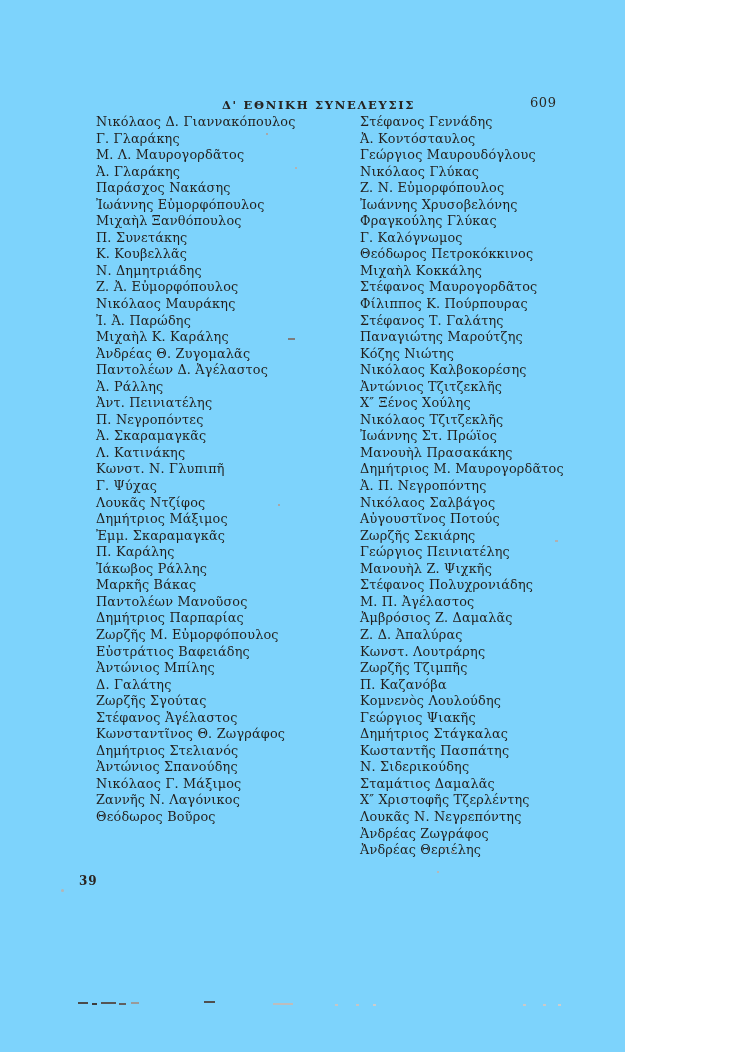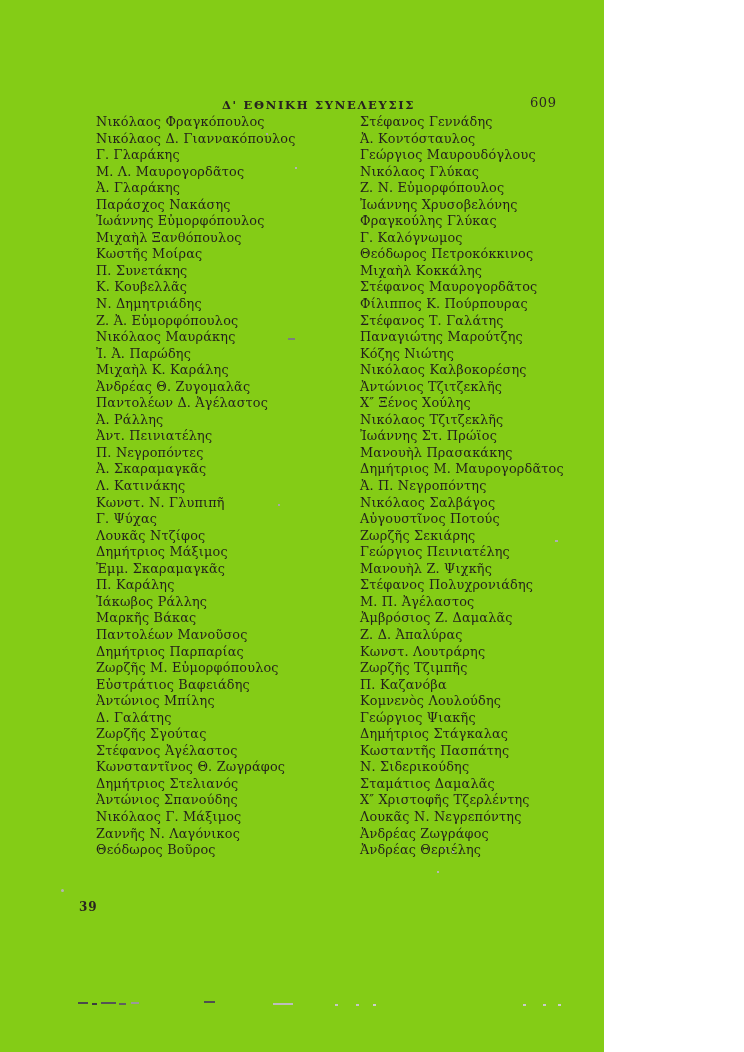--- a/index.html
+++ b/index.html
@@ -3,41 +3,41 @@
 <meta charset="utf-8">
 <style>
   html,body{margin:0;padding:0;}
   body{
     width:744px;height:1052px;
     background:#ffffff;
     font-family:"DejaVu Serif","Liberation Serif",serif;
   }
   .page{
     position:relative;width:604px;height:1052px;
-    background:#84cc16;overflow:hidden;
+    background:#7dd3fc;overflow:hidden;padding-left:21px;
   }
   .header-title{
     position:absolute;left:222px;top:98px;
     font-size:11.5px;font-weight:bold;letter-spacing:1.7px;
     color:#26221f;white-space:nowrap;
   }
   .page-number{
     position:absolute;left:530px;top:95px;
     font-size:13px;letter-spacing:.6px;color:#2b2723;
   }
   .col{position:absolute;top:114px;}
   .col-left{left:96px;}
   .col-right{left:360px;}
   .line{
     height:16.55px;line-height:16.55px;
     font-size:12.8px;letter-spacing:.2px;
     color:#231f1c;white-space:nowrap;
   }
   .sig-mark{
-    position:absolute;left:79px;top:900px;
+    position:absolute;left:79px;top:874px;
     font-size:12px;font-weight:bold;color:#2a2420;letter-spacing:1px;
   }
   
   .art{position:absolute;}
   .d1{left:78px;top:1002px;width:10px;height:2px;background:#4a4a4a;}
   .d2{left:92px;top:1003px;width:5px;height:2px;background:#3d3d3d;}
   .d3{left:101px;top:1002px;width:15px;height:2px;background:#555;}
   .d4{left:119px;top:1003px;width:7px;height:2px;background:#606060;}
   .d5{left:131px;top:1002px;width:8px;height:2px;background:#9a9a9a;}
   .d6{left:204px;top:1001px;width:11px;height:2px;background:#4f4f4f;}
@@ -63,29 +63,27 @@
 </head>
 <body>
 
 <div class="page">
 
   <div class="header-title">Δ' ΕΘΝΙΚΗ ΣΥΝΕΛΕΥΣΙΣ</div>
 
   <div class="page-number">609</div>
 
   <div class="col col-left">
-      <div class="line">Νικόλαος Φραγκόπουλος</div>
       <div class="line">Νικόλαος Δ. Γιαννακόπουλος</div>
       <div class="line">Γ. Γλαράκης</div>
       <div class="line">Μ. Λ. Μαυρογορδᾶτος</div>
       <div class="line">Ἀ. Γλαράκης</div>
       <div class="line">Παράσχος Νακάσης</div>
       <div class="line">Ἰωάννης Εὐμορφόπουλος</div>
       <div class="line">Μιχαὴλ Ξανθόπουλος</div>
-      <div class="line">Κωστῆς Μοίρας</div>
       <div class="line">Π. Συνετάκης</div>
       <div class="line">Κ. Κουβελλᾶς</div>
       <div class="line">Ν. Δημητριάδης</div>
       <div class="line">Ζ. Ἀ. Εὐμορφόπουλος</div>
       <div class="line">Νικόλαος Μαυράκης</div>
       <div class="line">Ἰ. Ἀ. Παρώδης</div>
       <div class="line">Μιχαὴλ Κ. Καράλης</div>
       <div class="line">Ἀνδρέας Θ. Ζυγομαλᾶς</div>
       <div class="line">Παντολέων Δ. Ἀγέλαστος</div>
       <div class="line">Ἀ. Ράλλης</div>

